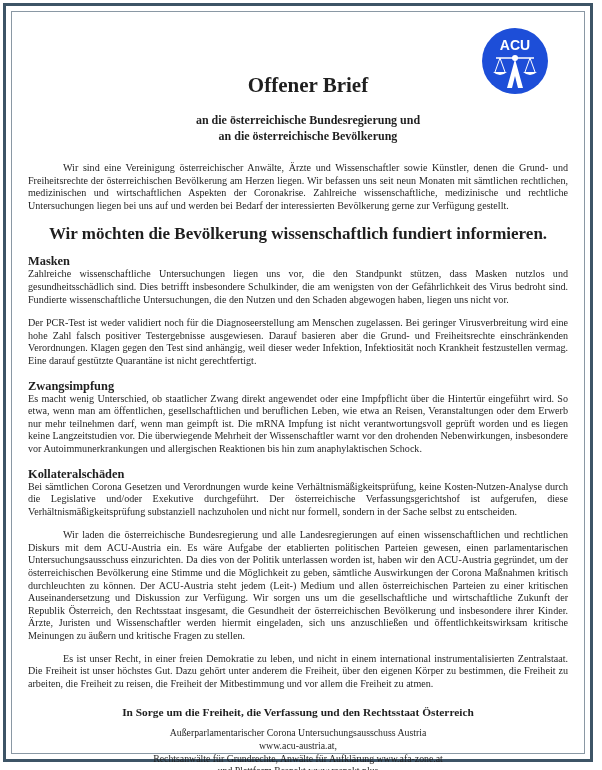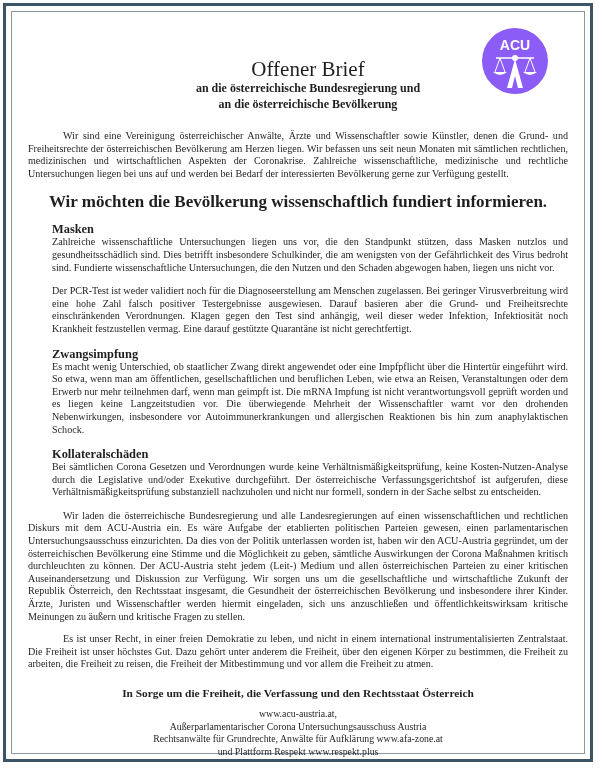--- a/index.html
+++ b/index.html
@@ -7,50 +7,50 @@
     .frame {
       position: absolute; left: 3px; top: 3px; width: 590px; height: 759px;
       border: 3px solid #3d5466; background: #ffffff; box-sizing: border-box;
     }
     .inner {
       position: absolute; left: 5px; top: 5px; right: 5px; bottom: 5px;
       border: 1px solid #8a98a4; box-sizing: border-box;
     }
     .logo {
       position: absolute; left: 482px; top: 28px; width: 66px; height: 66px;
-      border-radius: 50%; background: #8b5cf6;
+      border-radius: 50%; background: #1d4ed8;
     }
     .logo-text {
       position: absolute; left: 0; right: 0; top: 9px; text-align: center;
       color: #ffffff; font-family: "Liberation Sans", sans-serif; font-weight: bold;
       font-size: 14px; letter-spacing: 0px;
     }
     .logo svg { position: absolute; left: 8px; top: 26px; }
     .content {
       position: absolute; left: 28px; top: 58px; width: 540px;
       font-family: "Liberation Serif", serif; color: #1f1f1f;
     }
     .title {
-      text-align: center; font-weight: normal; font-size: 21px; line-height: 22px;
-      margin: 0; padding-left: 20px;
+      text-align: center; font-weight: bold; font-size: 21px; line-height: 22px;
+      margin: 16px; padding-left: 20px;
     }
     .subtitle {
       text-align: center; font-weight: bold; font-size: 12px; line-height: 16px;
       margin: 0; padding-left: 20px;
     }
     .para {
       font-size: 10.1px; line-height: 12.6px; text-align: justify; margin: 0;
     }
     .indent { text-indent: 35px; }
     .intro { margin-top: 18px; }
     .mission {
       text-align: center; font-weight: bold; font-size: 17px; margin: 12px 0 10px 0;
     }
     .h { font-weight: bold; font-size: 12.4px; line-height: 14px; margin: 0; }
-    .section { margin-bottom: 11px; margin-left: 24px; }
+    .section { margin-bottom: 11px; }
     .closing { margin-top: 10px; margin-bottom: 16px; }
     .slogan {
       text-align: center; font-weight: bold; font-size: 11.4px; margin: 0 0 9px 0;
     }
     .sign {
       text-align: center; font-size: 9.8px; line-height: 12.6px; margin: 0;
     }
   </style>
 </head>
 <body>
@@ -98,17 +98,17 @@
     <p class="h">Kollateralschäden</p>
     <p class="para">Bei sämtlichen Corona Gesetzen und Verordnungen wurde keine Verhältnismäßigkeitsprüfung, keine Kosten-Nutzen-Analyse durch die Legislative und/oder Exekutive durchgeführt. Der österreichische Verfassungsgerichtshof ist aufgerufen, diese Verhältnismäßigkeitsprüfung substanziell nachzuholen und nicht nur formell, sondern in der Sache selbst zu entscheiden.</p>
   </div>
 
   <p class="para indent">Wir laden die österreichische Bundesregierung und alle Landesregierungen auf einen wissenschaftlichen und rechtlichen Diskurs mit dem ACU-Austria ein. Es wäre Aufgabe der etablierten politischen Parteien gewesen, einen parlamentarischen Untersuchungsausschuss einzurichten. Da dies von der Politik unterlassen worden ist, haben wir den ACU-Austria gegründet, um der österreichischen Bevölkerung eine Stimme und die Möglichkeit zu geben, sämtliche Auswirkungen der Corona Maßnahmen kritisch durchleuchten zu können. Der ACU-Austria steht jedem (Leit-) Medium und allen österreichischen Parteien zu einer kritischen Auseinandersetzung und Diskussion zur Verfügung. Wir sorgen uns um die gesellschaftliche und wirtschaftliche Zukunft der Republik Österreich, den Rechtsstaat insgesamt, die Gesundheit der österreichischen Bevölkerung und insbesondere ihrer Kinder. Ärzte, Juristen und Wissenschaftler werden hiermit eingeladen, sich uns anzuschließen und öffentlichkeitswirksam kritische Meinungen zu äußern und kritische Fragen zu stellen.</p>
 
   <p class="para indent closing">Es ist unser Recht, in einer freien Demokratie zu leben, und nicht in einem international instrumentalisierten Zentralstaat. Die Freiheit ist unser höchstes Gut. Dazu gehört unter anderem die Freiheit, über den eigenen Körper zu bestimmen, die Freiheit zu arbeiten, die Freiheit zu reisen, die Freiheit der Mitbestimmung und vor allem die Freiheit zu atmen.</p>
 
   <p class="slogan">In Sorge um die Freiheit, die Verfassung und den Rechtsstaat Österreich</p>
 
+  <p class="sign">Außerparlamentarischer Corona Untersuchungsausschuss Austria</p>
   <p class="sign">www.acu-austria.at,</p>
-  <p class="sign">Außerparlamentarischer Corona Untersuchungsausschuss Austria</p>
   <p class="sign">Rechtsanwälte für Grundrechte, Anwälte für Aufklärung www.afa-zone.at</p>
   <p class="sign">und Plattform Respekt www.respekt.plus</p>
 </div>
 
 </body></html>

